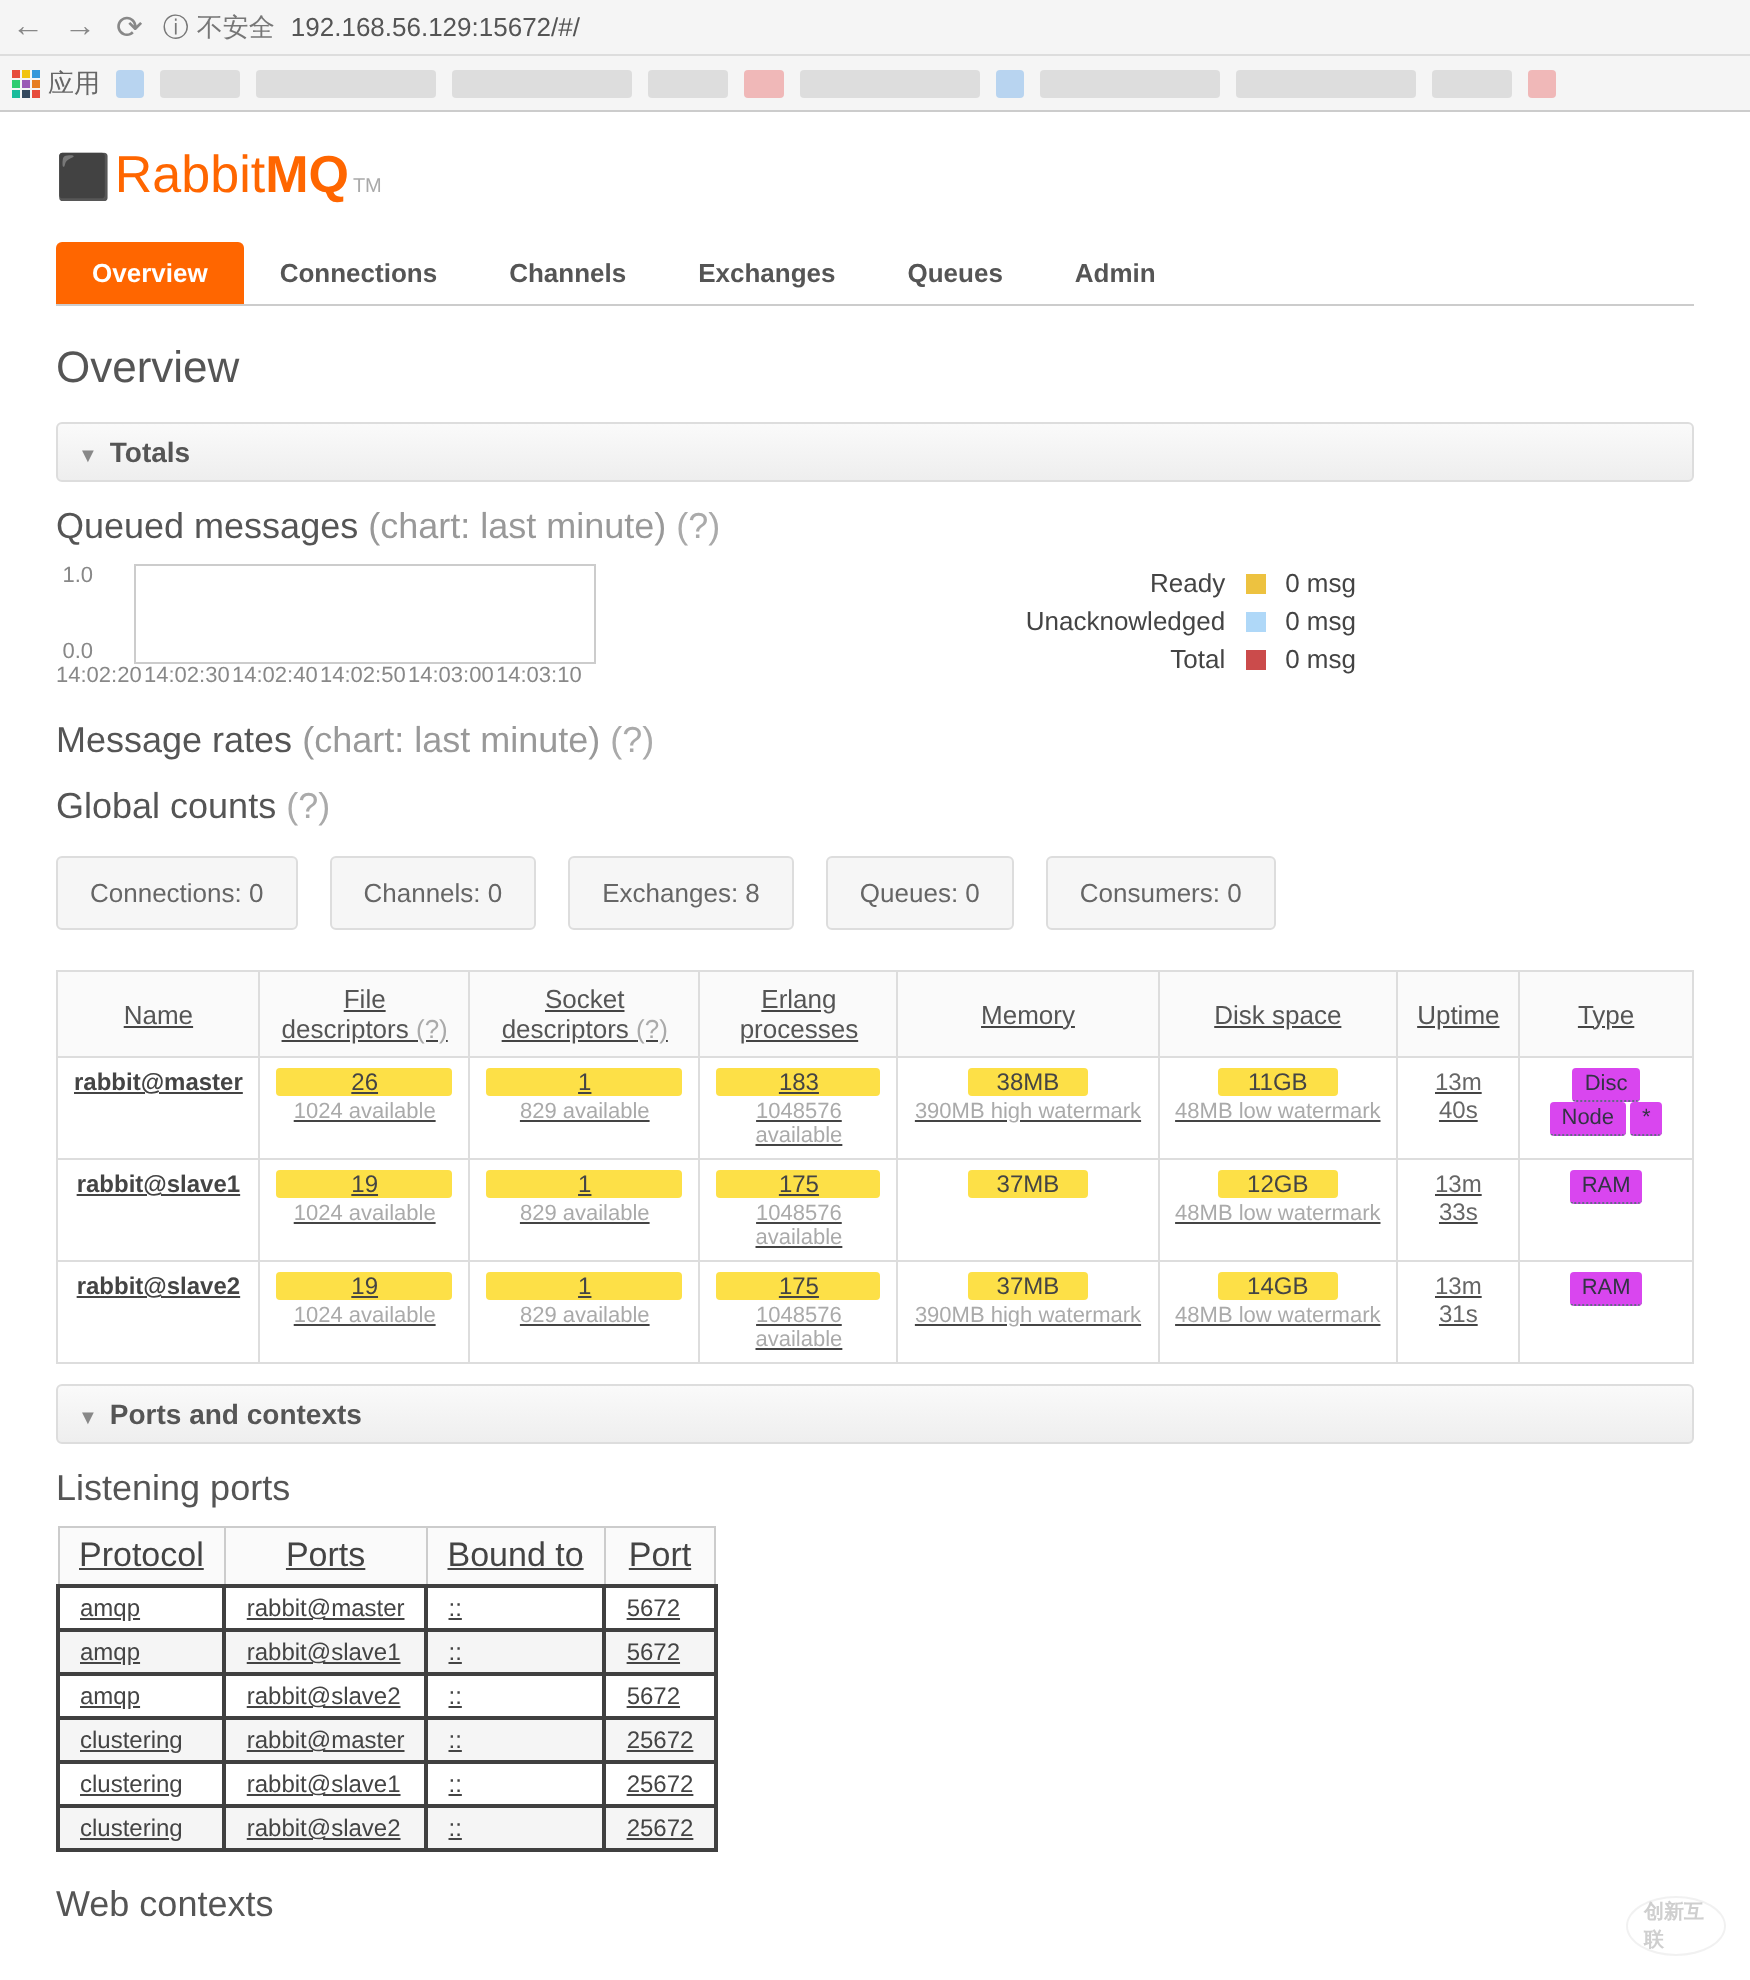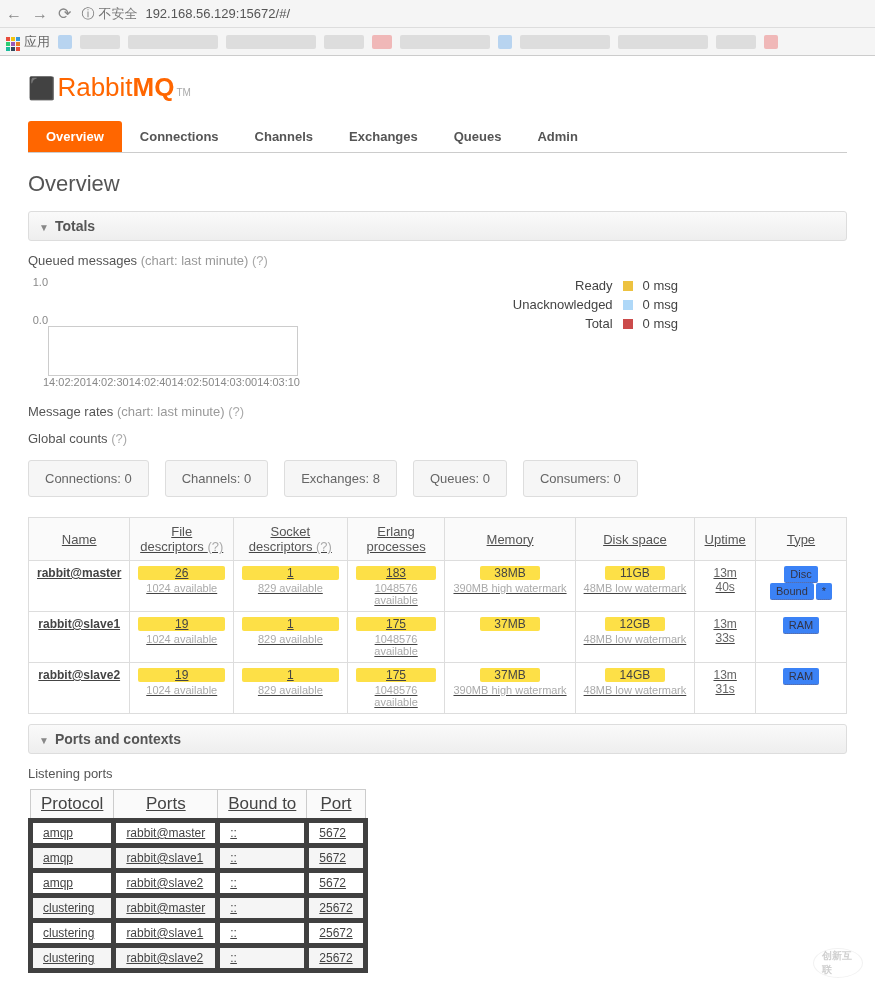--- a/index.html
+++ b/index.html
@@ -26,27 +26,27 @@
 .logo-bold { font-weight: 700; }
 .logo-tm { color: #aaa; font-size: 10px; margin-left: 2px; }
 
 .tabs { border-bottom: 1px solid #ccc; display: flex; gap: 0; }
 .tab { padding: 8px 18px; color: #555; cursor: pointer; font-weight: bold; border-top-left-radius: 3px; border-top-right-radius: 3px; }
 .tab.active { background: #ff6600; color: #fff; }
 
 h1 { font-size: 22px; color: #555; margin: 18px 0 14px; font-weight: normal; }
 h2.section { font-size: 14px; color: #555; background: linear-gradient(#fafafa,#eee); border: 1px solid #ddd; border-radius: 3px; padding: 6px 10px; margin: 10px 0; font-weight: bold; }
 h2.section .tri { font-size: 10px; margin-right: 6px; color: #888; }
-h3 { font-size: 13px; color: #555; margin: 12px 0 8px; font-weight: normal; }
+h3 { font-size: 18px; color: #555; margin: 12px 0 8px; font-weight: normal; }
 .muted { color: #999; }
 
 .chart-row { display: flex; margin: 8px 0 16px; }
 .chart-box { width: 270px; }
 .chart-area { border: 1px solid #ccc; height: 50px; width: 250px; margin-left: 20px; background: #fff; }
-.chart-ticks { font-size: 11px; color: #888; margin-left: 15px; display: flex; gap: 0; }
+.chart-ticks { font-size: 11px; color: #888; display: flex; gap: 0; }
 .chart-ticks span { width: 44px; white-space: nowrap; }
 .legend { margin-left: 80px; flex: 1; }
 .legend-row { display: flex; justify-content: flex-end; gap: 10px; align-items: center; font-size: 13px; padding: 2px 0; }
 .legend-row .lbl { text-align: right; width: 130px; }
 .legend-row .sq { width: 10px; height: 10px; display: inline-block; }
 .sq.y { background: #edc240; }
 .sq.b { background: #afd8f8; }
 .sq.r { background: #cb4b4b; }
 
 .counts { display: flex; gap: 16px; margin: 14px 0 20px; }
@@ -55,46 +55,46 @@
 
 table { border-collapse: collapse; text-decoration: underline; }
 .tbl { width: 100%; }
 .tbl th { background: #fafafa; border: 1px solid #ddd; padding: 6px 8px; font-weight: normal; color: #555; text-align: center; font-size: 13px; }
 .tbl td { border: 1px solid #ddd; padding: 5px 8px; text-align: center; font-size: 12px; vertical-align: top; }
 .tbl td.name { font-weight: bold; text-align: center; }
 .bar { background: #fde047; border-radius: 2px; padding: 0 0; }
 .bar.narrow { display:inline-block; width: 60px; }
 .avail { color: #aaa; font-size: 11px; margin-top: 2px; }
 .uptime { color: #666; }
-.tag { background: #3b82f6; color: #334; font-size: 11px; padding: 2px 6px; border-radius: 2px; border-bottom: 1px dotted #668; display: inline-block; margin: 0 1px; }
+.tag { background: #d946ef; color: #334; font-size: 11px; padding: 2px 6px; border-radius: 2px; border-bottom: 1px dotted #668; display: inline-block; margin: 0 1px; }
 
 .small-tbl { border: 1px solid #ccc; }
 .small-tbl th { background: #fafafa; border: 1px solid #ccc; padding: 4px 10px; font-weight: normal; font-size: 17px; }
-.small-tbl td { border: 5px solid #404040; padding: 3px 10px; font-size: 12px; }
+.small-tbl td { border: 2px solid #404040; padding: 3px 10px; font-size: 12px; }
 .small-tbl tr:nth-child(even) td { background: #f5f5f5; }
 
 .help { color: #aaa; }
 .nowrap { white-space: nowrap; }
 
 .watermark { position: fixed; bottom: 12px; right: 12px; opacity: 0.4; font-size: 10px; color: #888; background: #fff; padding: 4px 8px; border: 1px solid #ddd; border-radius: 50%; width: 50px; height: 30px; display: flex; align-items: center; justify-content: center; font-weight: bold; }
 </style>
 </head>
 <body>
 
 <div class="chrome">
   <span class="nav-icon">←</span>
   <span class="nav-icon">→</span>
   <span class="nav-icon">⟳</span>
   <span class="addr">
     <span class="insecure">不安全</span>
     <span>192.168.56.129:15672/#/</span>
   </span>
 </div>
 <div class="bookmarks">
-  <span style="display:flex;align-items:flex-end;gap:4px;color:#666;">
+  <span style="display:flex;align-items:center;gap:4px;color:#666;">
     <span style="display:grid;grid-template-columns:repeat(3,4px);gap:1px;">
       <span style="width:4px;height:4px;background:#e74c3c;"></span>
         <span style="width:4px;height:4px;background:#f1c40f;"></span>
         <span style="width:4px;height:4px;background:#3498db;"></span>
       <span style="width:4px;height:4px;background:#2ecc71;"></span>
         <span style="width:4px;height:4px;background:#9b59b6;"></span>
         <span style="width:4px;height:4px;background:#e67e22;"></span>
       <span style="width:4px;height:4px;background:#1abc9c;"></span>
         <span style="width:4px;height:4px;background:#34495e;"></span>
         <span style="width:4px;height:4px;background:#e74c3c;"></span>
@@ -136,21 +136,21 @@
   <h2 class="section"><span class="tri">▼</span><span>Totals</span></h2>
 
   <h3>
     <span>Queued messages</span>
     <span class="muted">(chart: last minute)</span>
     <span class="help">(?)</span>
   </h3>
 
   <div class="chart-row">
     <div class="chart-box">
-      <div style="display:flex;flex-direction:column;">
+      <div style="display:flex;">
         <div style="display:flex;flex-direction:column;justify-content:space-between;height:50px;font-size:11px;color:#888;text-align:right;width:20px;">
           <span>1.0</span>
           <span>0.0</span>
         </div>
         <div class="chart-area"></div>
       </div>
       <div class="chart-ticks" id="chart-ticks">
           <span>14:02:20</span>
           <span>14:02:30</span>
           <span>14:02:40</span>
@@ -221,21 +221,21 @@
             <div class="bar">1</div>
             <div class="avail">829 available</div>
           </td>
     <td>
             <div class="bar">183</div>
             <div class="avail">1048576 available</div>
           </td>
     <td><div class="bar narrow">38MB</div><div class="avail nowrap">390MB high watermark</div></td>
     <td><div class="bar narrow">11GB</div><div class="avail nowrap">48MB low watermark</div></td>
     <td class="uptime">13m 40s</td>
-    <td><span class="tag">Disc</span><span class="tag">Bound</span><span class="tag">*</span></td>
+    <td><span class="tag">Disc</span><span class="tag">Node</span><span class="tag">*</span></td>
         </tr>
         <tr>
     <td class="name">rabbit@slave1</td>
     <td>
             <div class="bar">19</div>
             <div class="avail">1024 available</div>
           </td>
     <td>
             <div class="bar">1</div>
             <div class="avail">829 available</div>

